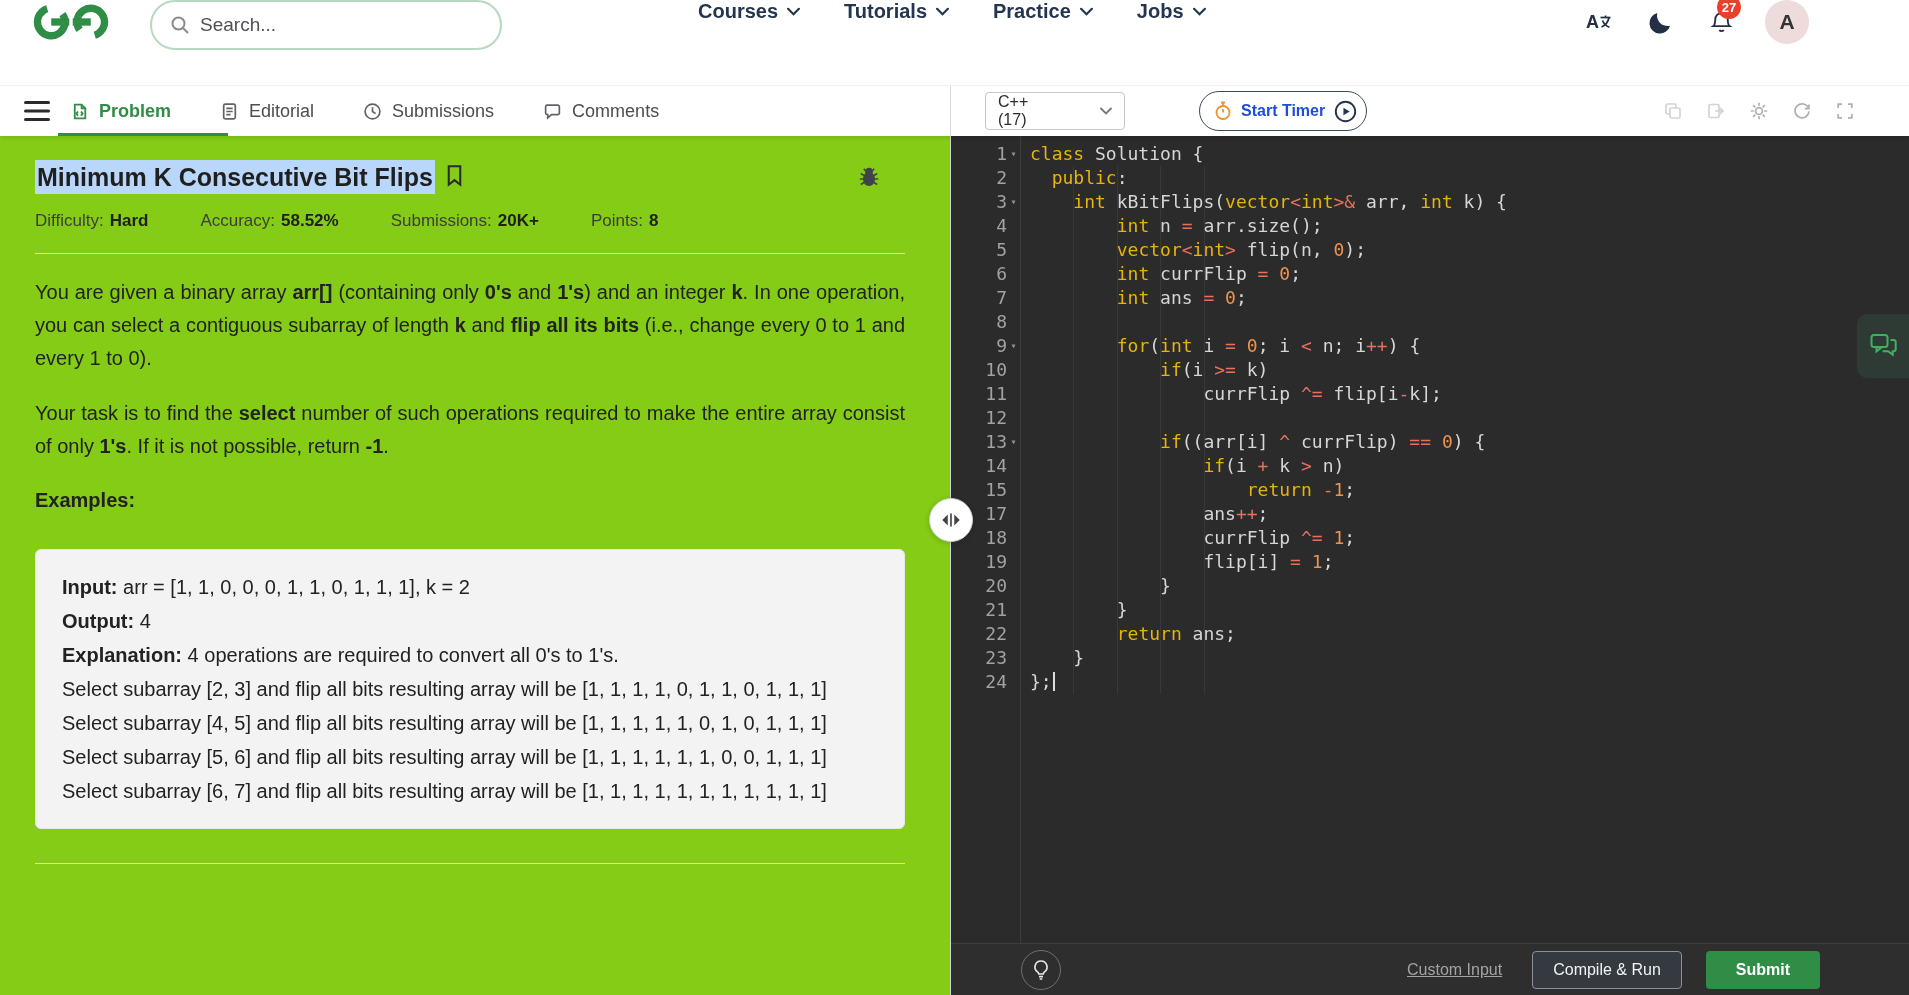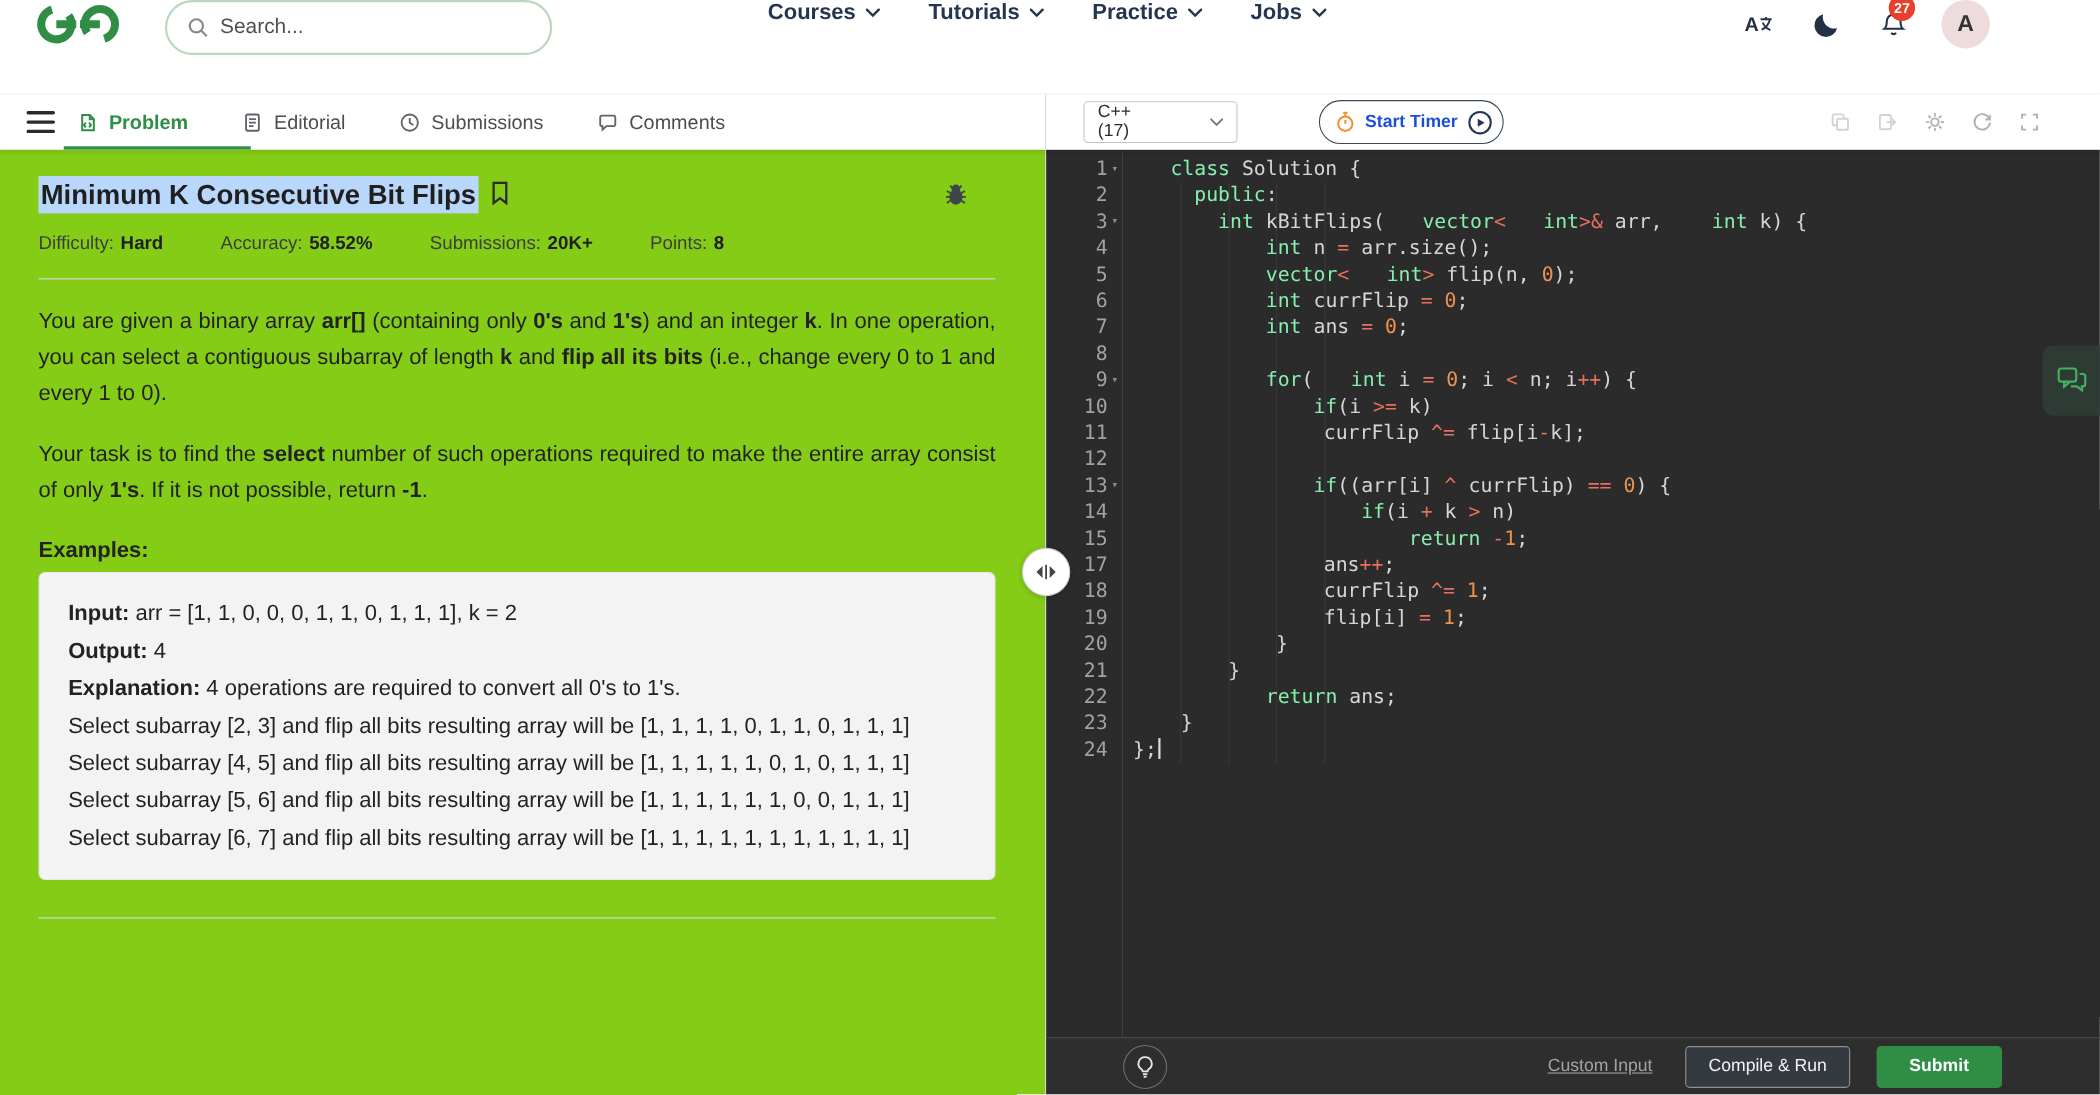--- a/index.html
+++ b/index.html
@@ -43,41 +43,41 @@
   h1.title{font-size:25px;font-weight:700;color:#1f1f1f;line-height:1.25;}
   .title .sel{background:#b9d7fa;padding:3px 2px;}
   .bookmark-btn{margin-left:10px;margin-top:2px;background:none;border:none;display:flex;}
   .bug-btn{margin-left:auto;margin-right:24px;margin-top:3px;background:none;border:none;display:flex;}
   .meta-row{display:flex;gap:52px;margin-top:18px;font-size:17px;color:#3d3d3d;}
   .meta-item{display:flex;gap:6px;white-space:nowrap;}
   .meta-item b{color:#1f1f1f;}
   .hr{height:1px;background:#dcdcdc;margin-top:22px;}
   .para{margin-top:22px;font-size:20px;line-height:33px;color:#222;text-align:justify;}
   .examples-h{margin-top:26px;font-size:20px;font-weight:700;color:#222;}
-  .example-box{margin-top:8px;background:#f3f3f3;border:1px solid #e6e6e6;border-radius:6px;padding:20px 26px;font-size:20px;line-height:34px;color:#222;}
+  .example-box{margin-top:37px;background:#f3f3f3;border:1px solid #e6e6e6;border-radius:6px;padding:20px 26px;font-size:20px;line-height:34px;color:#222;}
   .example-line{text-align:justify;}
   .hr2{margin-top:34px;height:1px;background:#dcdcdc;}
 
   
   .split-handle{position:absolute;left:929px;top:498px;width:44px;height:44px;border-radius:50%;background:#fff;border:1px solid #cfcfcf;box-shadow:0 1px 5px rgba(0,0,0,.20);display:flex;align-items:center;justify-content:center;z-index:12;cursor:col-resize;}
 
   
   .editor{position:absolute;left:951px;top:136px;width:958px;height:807px;background:#2b2b2b;overflow:hidden;cursor:text;}
   .gutter-sep{position:absolute;left:69px;top:0;bottom:0;width:1px;background:#3d3d3d;}
   .indent-guides{position:absolute;left:0;top:30px;width:320px;height:528px;z-index:0;pointer-events:none;
     background:linear-gradient(#383838,#383838) 122px 0/1px 100% no-repeat,
                linear-gradient(#383838,#383838) 166px 0/1px 100% no-repeat,
                linear-gradient(#383838,#383838) 209px 0/1px 100% no-repeat,
                linear-gradient(#383838,#383838) 253px 0/1px 100% no-repeat;}
   .code{position:relative;z-index:1;padding-top:6px;font-family:"DejaVu Sans Mono",monospace;font-size:18px;line-height:24px;}
   .code-row{display:flex;height:24px;}
   .ln{width:56px;text-align:right;color:#a2a2a2;flex:none;}
   .fold{width:13px;text-align:center;color:#8f8f8f;font-size:10px;flex:none;line-height:24px;}
   .code-text{padding-left:10px;white-space:pre;}
-  .tok-k{color:#86efac;margin-left:34px;}
+  .tok-k{color:#eab308;}
   .tok-o{color:#e8705f;}
   .tok-n{color:#ed9350;}
   .tok-p{color:#d6d6d6;}
   .cursor{display:inline-block;width:2px;height:19px;background:#ddd;vertical-align:-3px;margin-left:1px;animation:blink 1.1s steps(2) infinite;}
   @keyframes blink{50%{opacity:0;}}
 
   .chat-fab{position:absolute;right:0;top:314px;width:52px;height:64px;background:#2e3a34;border-radius:10px 0 0 10px;display:flex;align-items:center;justify-content:center;z-index:11;border:none;}
 
   
   .editor-footer{position:absolute;left:951px;top:943px;width:958px;height:52px;background:#2e2e2e;border-top:1px solid #3f3f3f;display:flex;align-items:center;z-index:8;}

